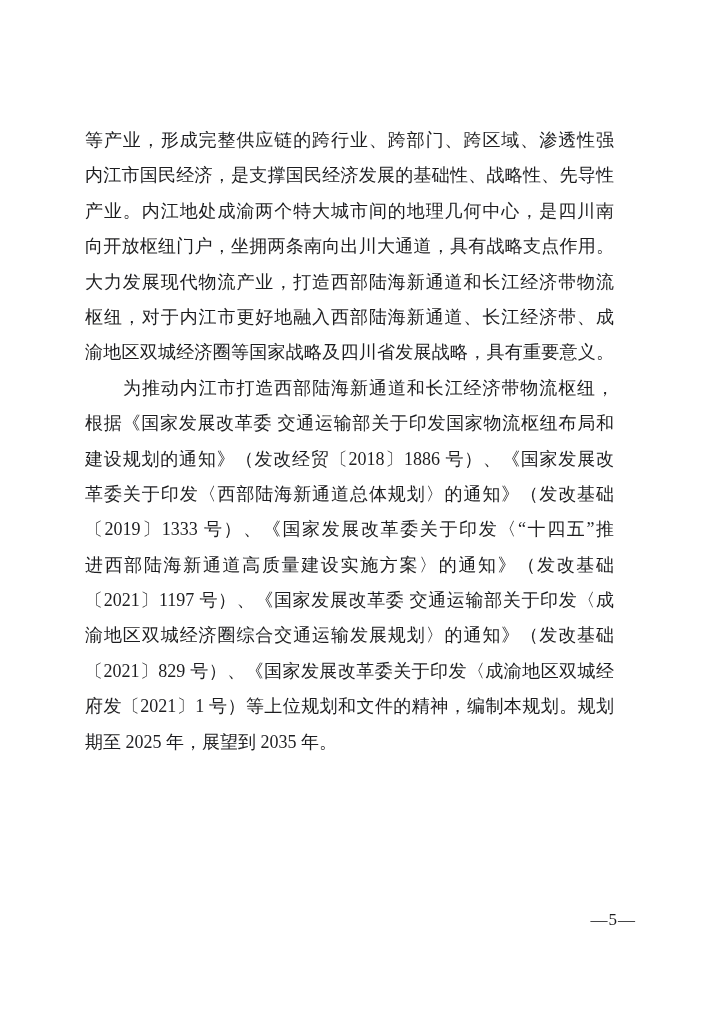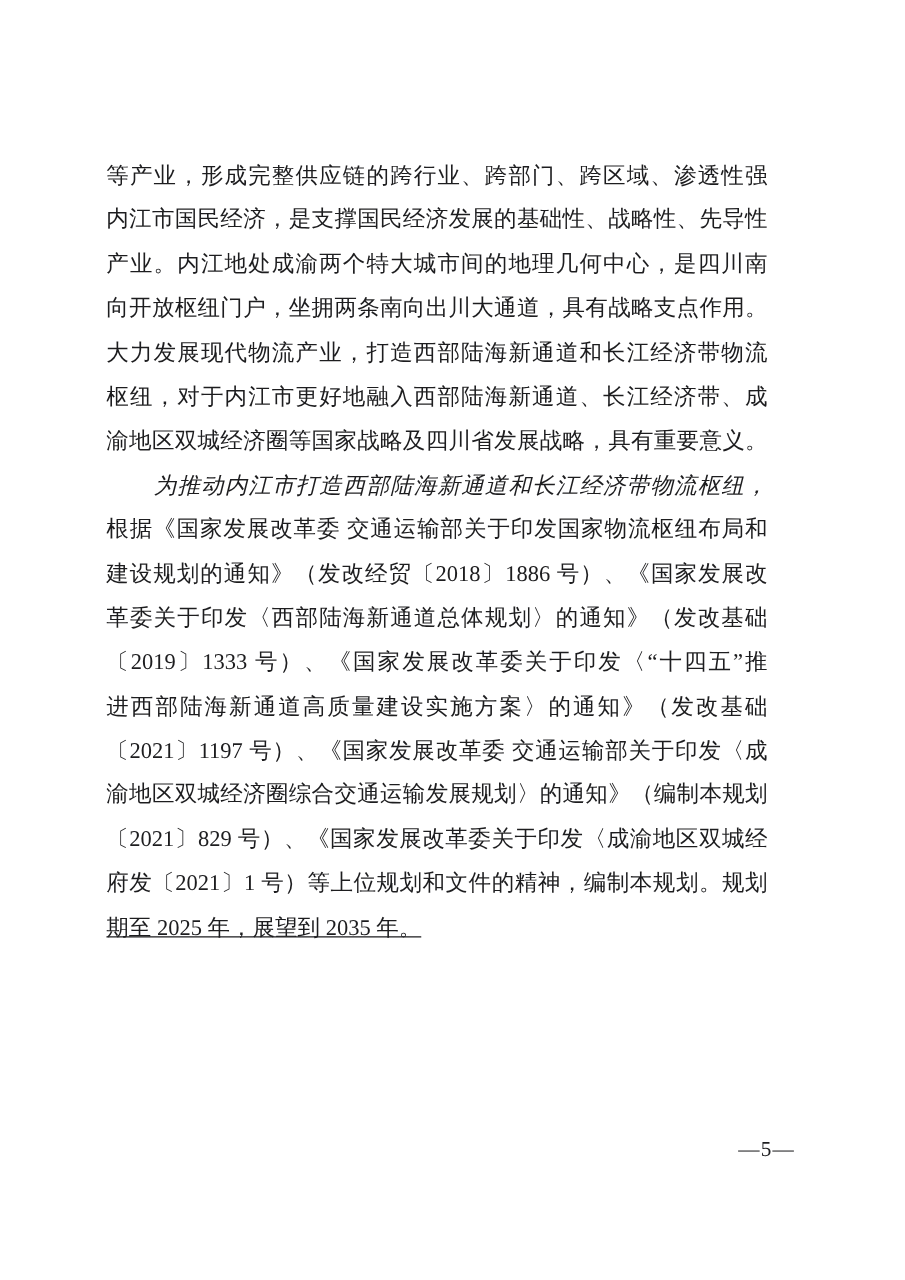--- a/index.html
+++ b/index.html
@@ -25,26 +25,24 @@
     height: 35.4px;
     line-height: 35.4px;
     font-size: 18px;
     text-align: justify;
     text-align-last: justify;
     white-space: normal;
     overflow: hidden;
   }
   .line.indent {
     padding-left: 38px;
-    font-style: italic;
   }
   .line.no-justify {
     text-align: center;
     text-align-last: left;
-    text-decoration: underline;
   }
   .page-number {
     position: absolute;
     top: 910px;
     right: 88px;
     font-size: 17px;
     line-height: 20px;
     letter-spacing: 1px;
   }
 </style>
@@ -64,21 +62,21 @@
   </div>
 
   <div>
     <div class="line indent">为推动内江市打造西部陆海新通道和长江经济带物流枢纽，</div>
     <div class="line">根据《国家发展改革委 交通运输部关于印发国家物流枢纽布局和</div>
     <div class="line">建设规划的通知》（发改经贸〔2018〕1886 号）、《国家发展改</div>
     <div class="line">革委关于印发〈西部陆海新通道总体规划〉的通知》（发改基础</div>
     <div class="line">〔2019〕1333 号）、《国家发展改革委关于印发〈“十四五”推</div>
     <div class="line">进西部陆海新通道高质量建设实施方案〉的通知》（发改基础</div>
     <div class="line">〔2021〕1197 号）、《国家发展改革委 交通运输部关于印发〈成</div>
-    <div class="line">渝地区双城经济圈综合交通运输发展规划〉的通知》（编制本规划</div>
+    <div class="line">渝地区双城经济圈综合交通运输发展规划〉的通知》（发改基础</div>
     <div class="line">〔2021〕829 号）、《国家发展改革委关于印发〈成渝地区双城经</div>
     <div class="line">府发〔2021〕1 号）等上位规划和文件的精神，编制本规划。规划</div>
     <div class="line no-justify">期至 2025 年，展望到 2035 年。</div>
   </div>
 
 </div>
 
 <div class="page-number">—5—</div>
 
 </body></html>

